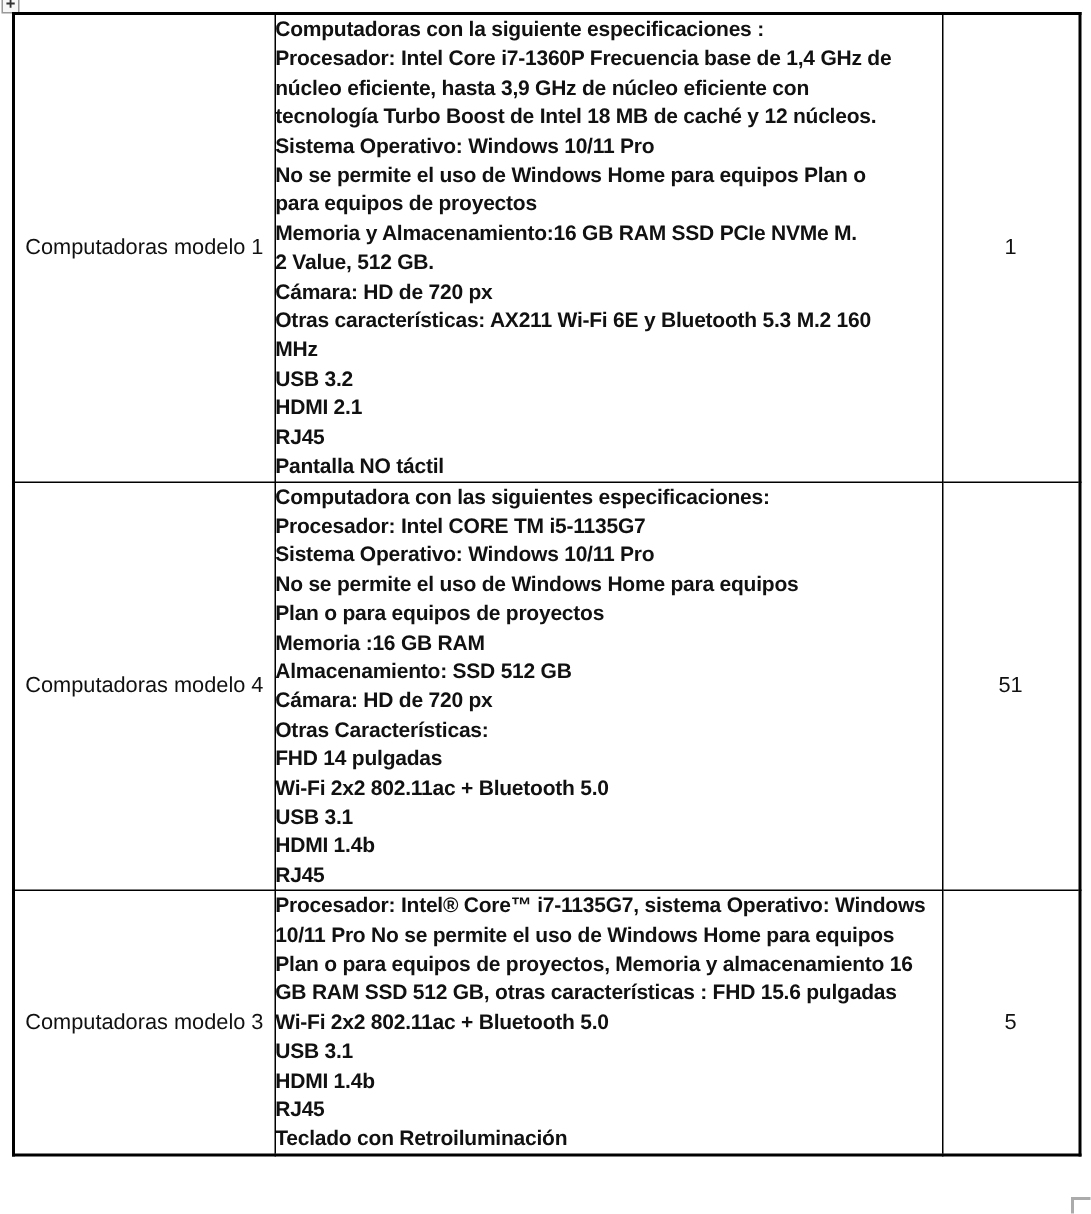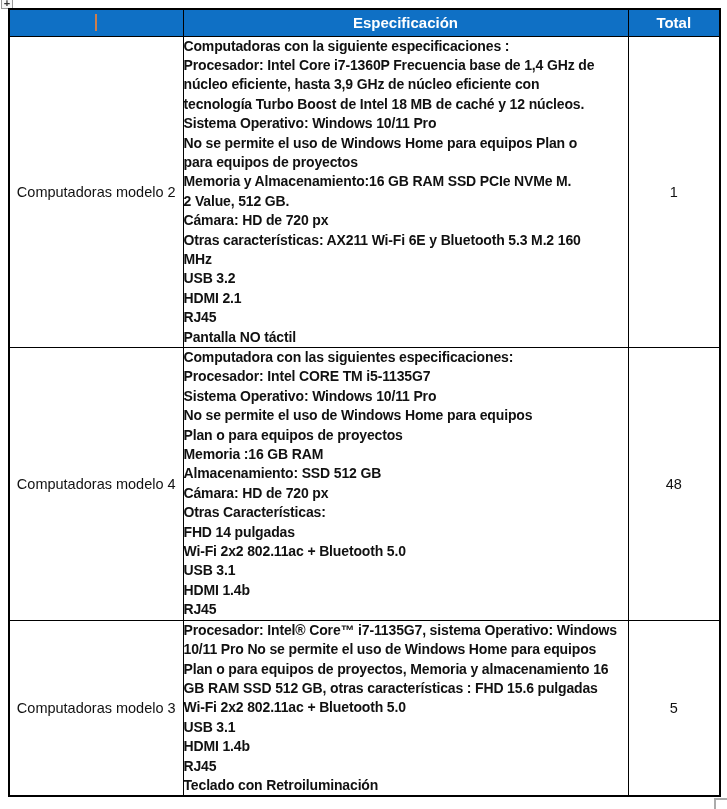--- a/index.html
+++ b/index.html
@@ -104,30 +104,23 @@
 
   <div class="move-handle">+</div>
 
   <table class="spec-table">
     <colgroup>
       <col style="width:174px">
       <col style="width:445px">
       <col style="width:92px">
     </colgroup>
     <tbody>
-      <tr class="header-row">
-        <th class="hdr">
-          <div class="caret"></div>
-        </th>
-        <th class="hdr">Especificación</th>
-        <th class="hdr">Total</th>
-      </tr>
 
       <tr class="row-1">
-        <td class="model-cell">Computadoras modelo 2</td>
+        <td class="model-cell">Computadoras modelo 1</td>
         <td class="spec-cell">Computadoras con la siguiente especificaciones :
 Procesador: Intel Core i7-1360P Frecuencia base de 1,4 GHz de
 núcleo eficiente, hasta 3,9 GHz de núcleo eficiente con
 tecnología Turbo Boost de Intel 18 MB de caché y 12 núcleos.
 Sistema Operativo: Windows 10/11 Pro
 No se permite el uso de Windows Home para equipos Plan o
 para equipos de proyectos
 Memoria y Almacenamiento:16 GB RAM SSD PCIe NVMe M.
 2 Value, 512 GB.
 Cámara: HD de 720 px
@@ -149,21 +142,21 @@
 Plan o para equipos de proyectos
 Memoria :16 GB RAM
 Almacenamiento: SSD 512 GB
 Cámara: HD de 720 px
 Otras Características:
 FHD 14 pulgadas
 Wi-Fi 2x2 802.11ac + Bluetooth 5.0
 USB 3.1
 HDMI 1.4b
 RJ45</td>
-        <td class="total-cell">48</td>
+        <td class="total-cell">51</td>
       </tr>
 
       <tr class="row-3">
         <td class="model-cell">Computadoras modelo 3</td>
         <td class="spec-cell">Procesador: Intel® Core™ i7-1135G7, sistema Operativo: Windows
 10/11 Pro No se permite el uso de Windows Home para equipos
 Plan o para equipos de proyectos, Memoria y almacenamiento 16
 GB RAM SSD 512 GB, otras características : FHD 15.6 pulgadas
 Wi-Fi 2x2 802.11ac + Bluetooth 5.0
 USB 3.1

